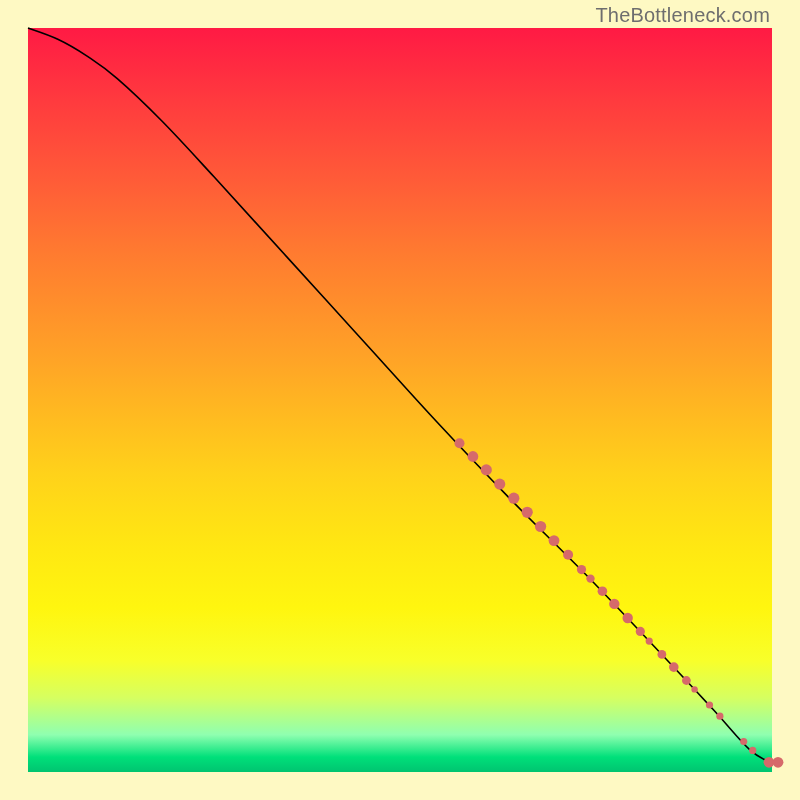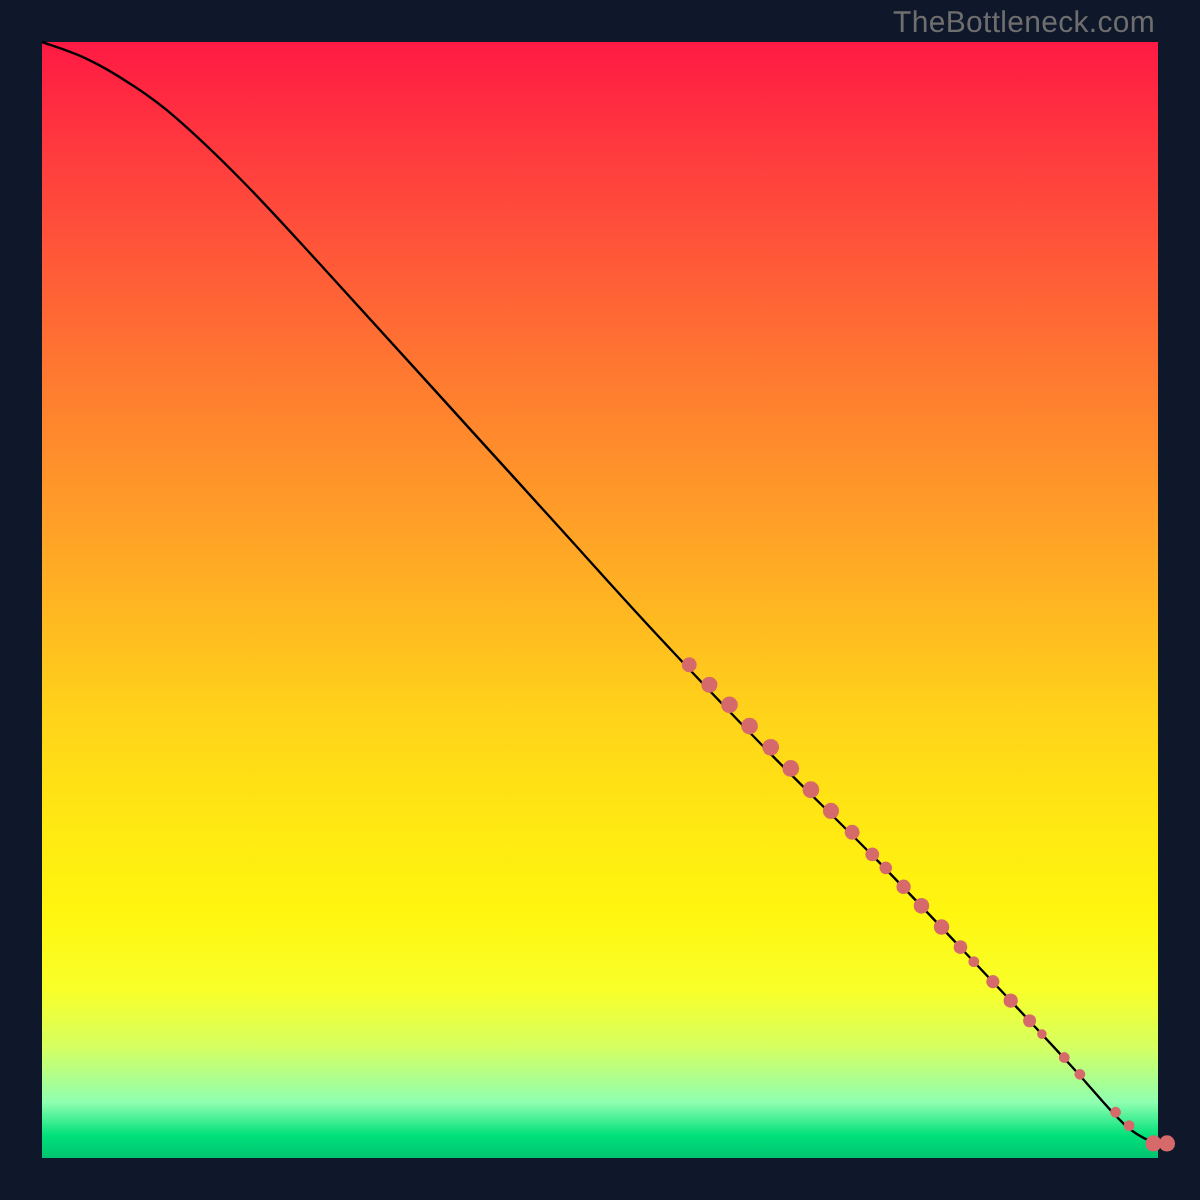--- a/index.html
+++ b/index.html
@@ -1,21 +1,21 @@
 <!DOCTYPE html>
 <html><head>
 <meta charset="utf-8">
 <style>
   * { margin: 0; padding: 0; box-sizing: border-box; }
   html, body { width: 800px; height: 800px; overflow: hidden; background: #000; }
   .stage {
     position: relative;
     width: 800px;
     height: 800px;
-    background: #0f172a;
+    background: #fef9c3;
   }
   .plot-area {
     position: absolute;
     left: 28px;
     top: 28px;
     width: 744px;
     height: 744px;
     background: linear-gradient(to bottom,
       #ff1a44 0%,
       #ff3b3e 10%,

